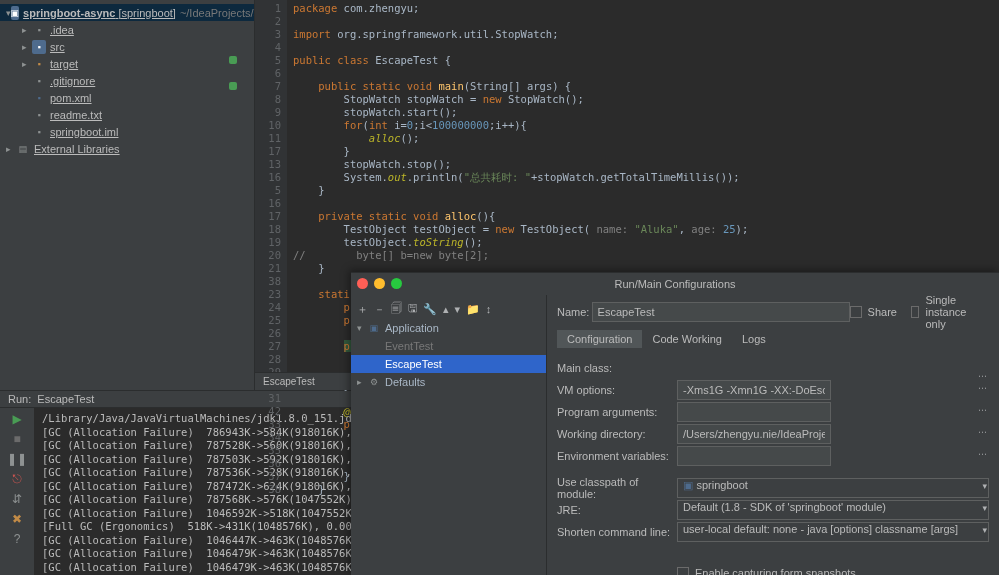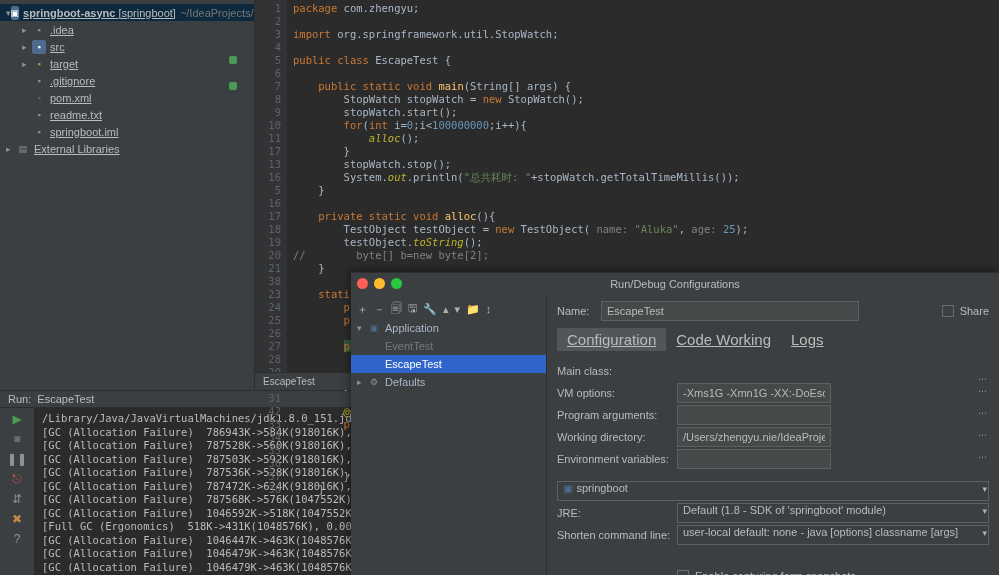--- a/index.html
+++ b/index.html
@@ -40,21 +40,21 @@
 .dlg-left { width:196px; border-right:1px solid #2b2d2e; padding:4px 0; }
 .dlg-toolbar { height:20px; display:flex; align-items:center; padding:0 6px; gap:6px; color:#afb1b3; font-size:11px; }
 .dlg-tree-row { display:flex; align-items:center; height:18px; padding-left:6px; }
 .dlg-tree-row.sel { background:#2f65ca; color:#fff; }
 .dlg-right { flex:1; padding:6px 10px; display:flex; flex-direction:column; gap:5px; }
 .dlg-row { display:flex; align-items:center; height:22px; }
 .dlg-label { width:120px; color:#bbbbbb; font-size:11px; }
 .dlg-input { flex:1; height:20px; background:#45494a; border:1px solid #5e6060; color:#bbbbbb; padding:0 5px; font-size:11px; }
 .dlg-input.ro { background:#3c3f41; }
 .dlg-tabs { display:flex; gap:0; margin:2px 0 4px 0; }
-.dlg-tab { padding:3px 10px; background:#3c3f41; color:#bbbbbb; font-size:15px;text-decoration:underline; }
+.dlg-tab { padding:3px 10px; background:#3c3f41; color:#bbbbbb; font-size:11px; }
 .dlg-tab.active { background:#515658; }
 .dlg-check { display:flex; align-items:center; gap:6px; color:#bbbbbb; font-size:11px; }
 .dlg-caret { position:absolute; right:2px; top:3px; color:#afb1b3; font-size:9px; }
 .dlg-btn-wrap { position:relative; flex:1; }
 .dlg-share { display:flex; gap:14px; align-items:center; font-size:11px; color:#bbbbbb; }
 .chk { width:12px; height:12px; border:1px solid #6b6b6b; display:inline-block; }
 .before-launch { font-size:11px; color:#bbbbbb; padding-top:18px; }
 </style>
 </head>
 <body>
@@ -190,21 +190,21 @@
   </div>
 </div>
 
 <div class="dialog">
   <div class="dlg-title">
     <div class="traffic">
       <span style="background:#ff5f56"></span>
       <span style="background:#ffbd2e"></span>
       <span style="background:#27c93f"></span>
     </div>
-    <span>Run/Debug Configurations</span>
+    <span>Run/Main Configurations</span>
   </div>
   <div class="dlg-body">
     <div class="dlg-left">
       <div class="dlg-toolbar">
         <span>＋</span>
         <span>－</span>
         <span>🗐</span>
         <span>🖫</span>
         <span>🔧</span>
         <span>▴</span>
@@ -232,20 +232,24 @@
 
     <div class="dlg-right">
       <div class="dlg-row">
         <span class="dlg-label" style="width:44px">Name:</span>
         <input class="dlg-input" style="flex: 0 0 258px;" value="EscapeTest">
         <div class="dlg-share" style="margin-left:auto">
           <label class="dlg-check">
               <span class="chk"></span>
               <span>Share</span>
             </label>
+          <label class="dlg-check">
+              <span class="chk"></span>
+              <span>Single instance only</span>
+            </label>
         </div>
       </div>
       <div class="dlg-tabs">
         <div class="dlg-tab active">Configuration</div>
         <div class="dlg-tab">Code Working</div>
         <div class="dlg-tab">Logs</div>
       </div>
       <div id="dlg-rows">
           <div class="dlg-row">
             <span class="dlg-label">Main class:</span>
@@ -264,20 +268,21 @@
             <div class="dlg-btn-wrap"><input class="dlg-input" value="/Users/zhengyu.nie/IdeaProjects/springboot-async" style=""><span class="dlg-caret">⋯</span></div>
           </div>
           <div class="dlg-row">
             <span class="dlg-label">Environment variables:</span>
             <div class="dlg-btn-wrap"><input class="dlg-input" value="" style=""><span class="dlg-caret">⋯</span></div>
           </div>
         </div>
       <div style="height:6px"></div>
       <div id="dlg-rows2">
           <div class="dlg-row">
+            <span class="dlg-label">Use classpath of module:</span>
             <div class="dlg-btn-wrap">
               <div class="dlg-input ro"><span style="color:#4e6b8d">▣ </span>springboot<span class="dlg-caret">▾</span></div>
             </div>
           </div>
           <div class="dlg-row">
             <span class="dlg-label">JRE:</span>
             <div class="dlg-btn-wrap">
               <div class="dlg-input ro">Default (1.8 - SDK of 'springboot' module)<span class="dlg-caret">▾</span></div>
             </div>
           </div>

